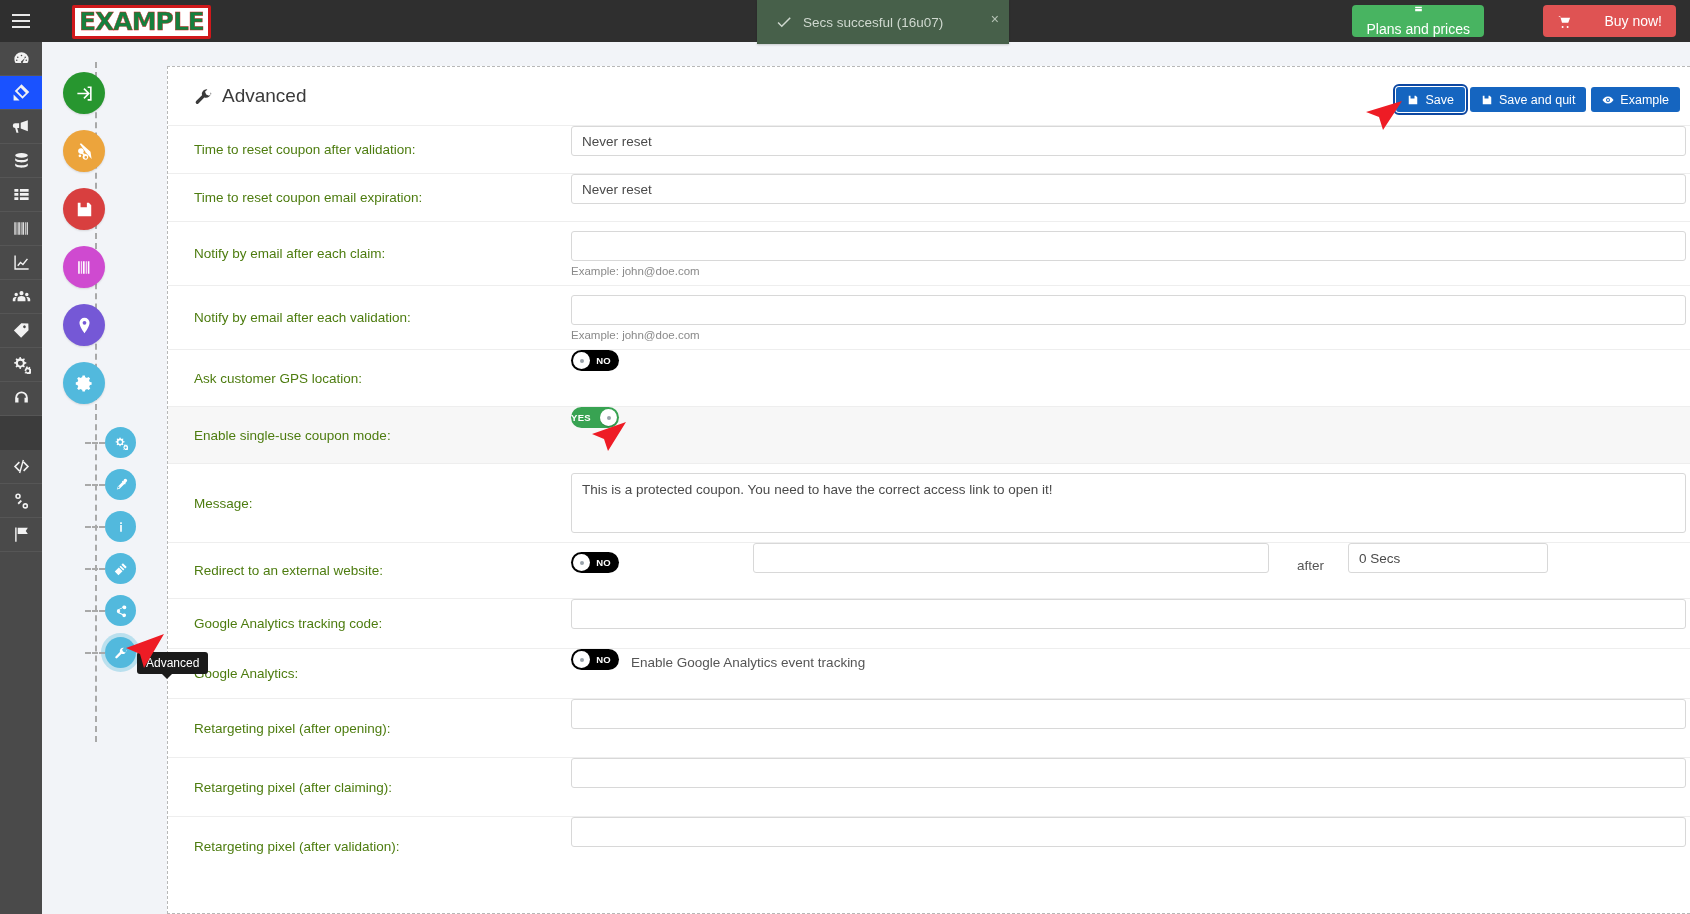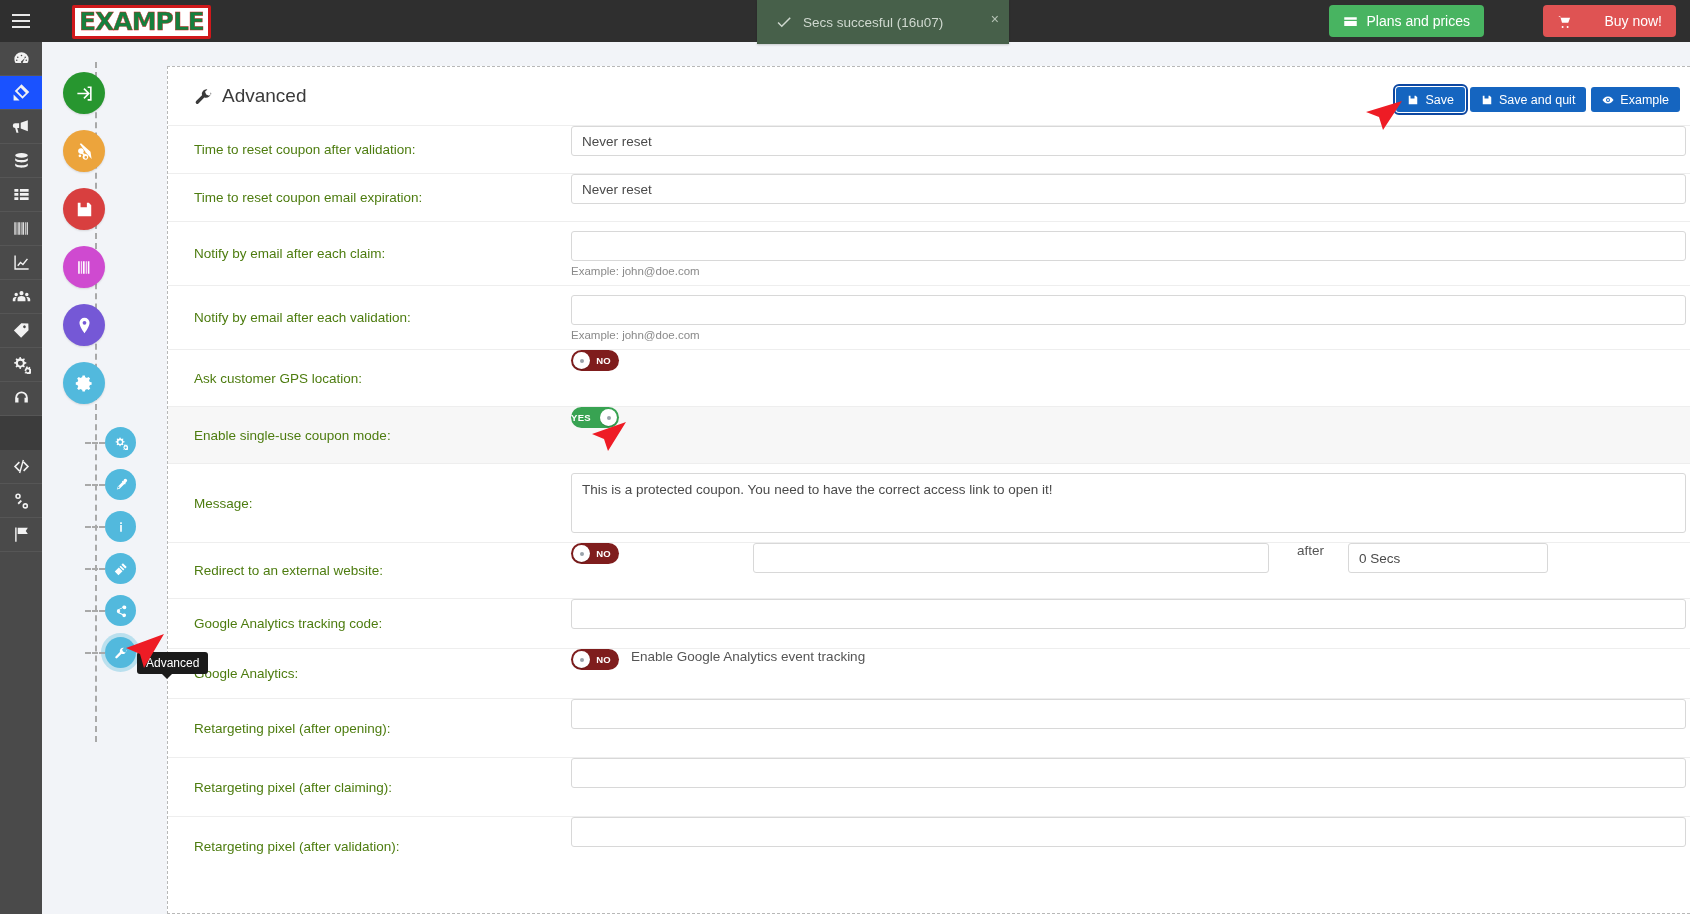--- a/index.html
+++ b/index.html
@@ -36,21 +36,21 @@
     -webkit-text-stroke: 0.4px #d0181b;
   }
 
   .topbtn {
     position: absolute; top: 5px; height: 32px;
     border-radius: 4px; color: #fff; font-size: 14px;
     display: flex; align-items: center; gap: 8px;
     padding: 0 14px; cursor: pointer; border: none;
     font-family: "Liberation Sans", sans-serif;
   }
-  #btn-plans { right: 206px; background: #48b461; }
+  #btn-plans { right: 206px; background: #48b461; flex-direction: column; }
   #btn-buy   { right: 14px;  background: #df5353; gap: 32px; }
 
   
   #toast {
     position: absolute; top: 0px; left: 757px; width: 252px; height: 44px;
     background: #47604a; color: #cfd8cf;
     display: flex; align-items: center; gap: 10px;
     padding-left: 18px; font-size: 13.5px;
     z-index: 60;
     box-shadow: 0 1px 2px rgba(0,0,0,.18);
@@ -159,21 +159,21 @@
     position: relative;
   }
   .row.alt { background: #f7f7f7; }
   .row-label {
     width: 377px; flex: 0 0 377px;
     color: #4d7c0f; font-size: 13.5px;
     padding-top: 0;
     display: flex; align-items: center;
     min-height: 47px;
   }
-  .row-ctl { flex: 1; display: flex; align-items: flex-start; flex-wrap: wrap; padding-right: 0; }
+  .row-ctl { flex: 1; display: flex; align-items: flex-end; flex-wrap: wrap; padding-right: 0; }
   .row-ctl.tall { align-items: flex-start; padding-top: 9px; }
 
   .txt {
     height: 30px; border: 1px solid #d8d8d8; border-radius: 3px;
     background: #fff; color: #4a4a4a; font-size: 13.5px;
     padding: 0 10px; width: 1115px;
     display: flex; align-items: center;
     font-family: "Liberation Sans", sans-serif;
   }
   .txt.empty { color: #9a9a9a; }
@@ -196,21 +196,21 @@
   .toggle .knob {
     width: 17px; height: 17px; border-radius: 50%; background: #fff;
     display: flex; align-items: center; justify-content: center;
     position: absolute; top: 2px;
     box-shadow: 0 1px 1px rgba(0,0,0,.2);
   }
   .toggle .knob i { width: 4px; height: 4px; border-radius: 50%; background: #9aa3ab; display: block; }
   .toggle .lbl {
     position: absolute; font-size: 9.5px; font-weight: 700; color: #fff; letter-spacing: .3px;
   }
-  .toggle.off { background: #7f1d1d; }
+  .toggle.off { background: #000000; }
   .toggle.off .knob { left: 2px; }
   .toggle.off .lbl { right: 8px; }
   .toggle.on { background: #38a352; }
   .toggle.on .knob { right: 2px; }
   .toggle.on .lbl { left: 0; }
   .toggle-side { font-size: 13.5px; color: #555; margin-left: 12px; }
 
   .mid-input {
     height: 30px; border: 1px solid #d8d8d8; border-radius: 3px;
     background: #fff; width: 516px; margin-left: 134px;

